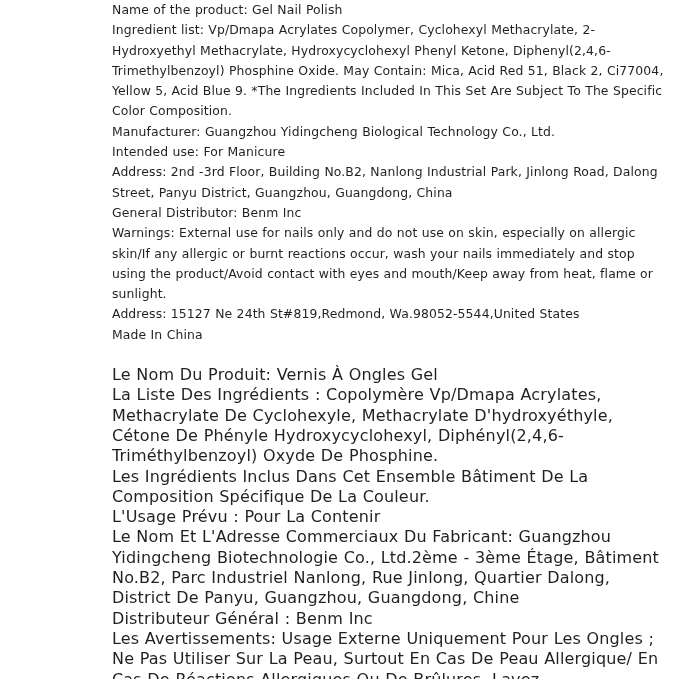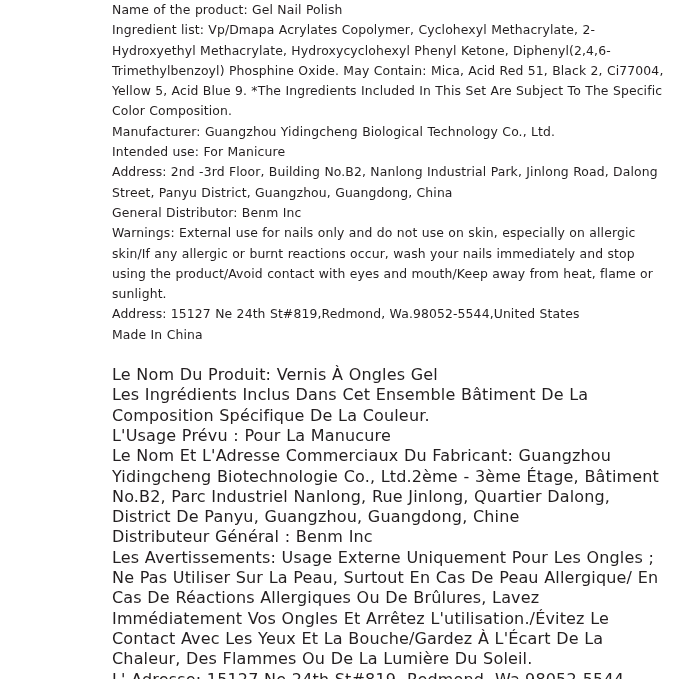--- a/index.html
+++ b/index.html
@@ -56,22 +56,23 @@
     <p class="para">General Distributor: Benm Inc</p>
     <p class="para">Warnings: External use for nails only and do not use on skin, especially on allergic skin/If any allergic or burnt reactions occur, wash your nails immediately and stop using the product/Avoid contact with eyes and mouth/Keep away from heat, flame or sunlight.</p>
     <p class="para">Address: 15127 Ne 24th St#819,Redmond, Wa.98052-5544,United States</p>
     <p class="para">Made In China</p>
   </div>
 
   <div class="spacer"></div>
 
   <div class="block lang-fr">
     <p class="para">Le Nom Du Produit: Vernis À Ongles Gel</p>
+    <p class="para">La Liste Des Ingrédients : Copolymère Vp/Dmapa Acrylates, Methacrylate De Cyclohexyle, Methacrylate D'hydroxyéthyle, Cétone De Phényle Hydroxycyclohexyl, Diphényl(2,4,6-Triméthylbenzoyl) Oxyde De Phosphine.</p>
     <p class="para">Les Ingrédients Inclus Dans Cet Ensemble Bâtiment De La Composition Spécifique De La Couleur.</p>
-    <p class="para">L'Usage Prévu : Pour La Manucure</p>
+    <p class="para">L'Usage Prévu : Pour La Contenir</p>
     <p class="para">Le Nom Et L'Adresse Commerciaux Du Fabricant: Guangzhou Yidingcheng Biotechnologie Co., Ltd.2ème - 3ème Étage, Bâtiment No.B2, Parc Industriel Nanlong, Rue Jinlong, Quartier Dalong, District De Panyu, Guangzhou, Guangdong, Chine</p>
     <p class="para">Distributeur Général : Benm Inc</p>
     <p class="para">Les Avertissements: Usage Externe Uniquement Pour Les Ongles ; Ne Pas Utiliser Sur La Peau, Surtout En Cas De Peau Allergique/ En Cas De Réactions Allergiques Ou De Brûlures, Lavez Immédiatement Vos Ongles Et Arrêtez L'utilisation./Évitez Le Contact Avec Les Yeux Et La Bouche/Gardez À L'Écart De La Chaleur, Des Flammes Ou De La Lumière Du Soleil.</p>
     <p class="para">L' Adresse: 15127 Ne 24th St#819, Redmond, Wa.98052-5544, États-Unis</p>
     <p class="para">Fabriqué En Chine</p>
   </div>
 
 </div>
 
 </body></html>

